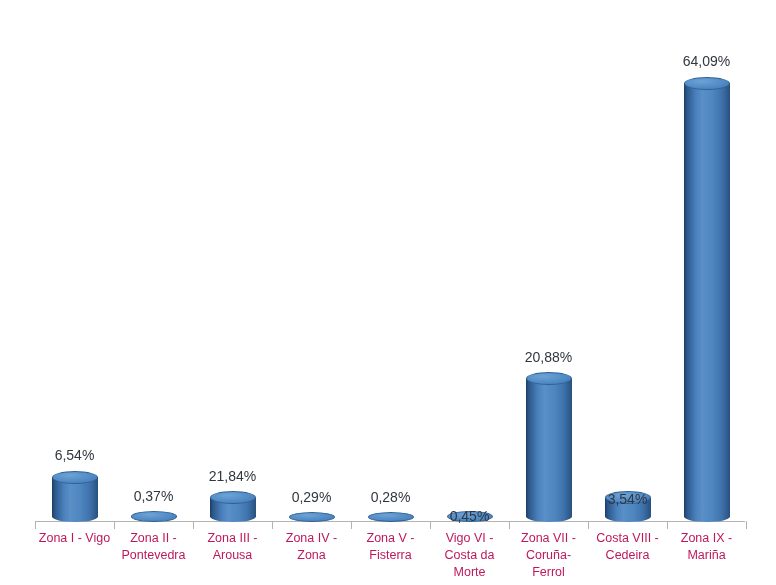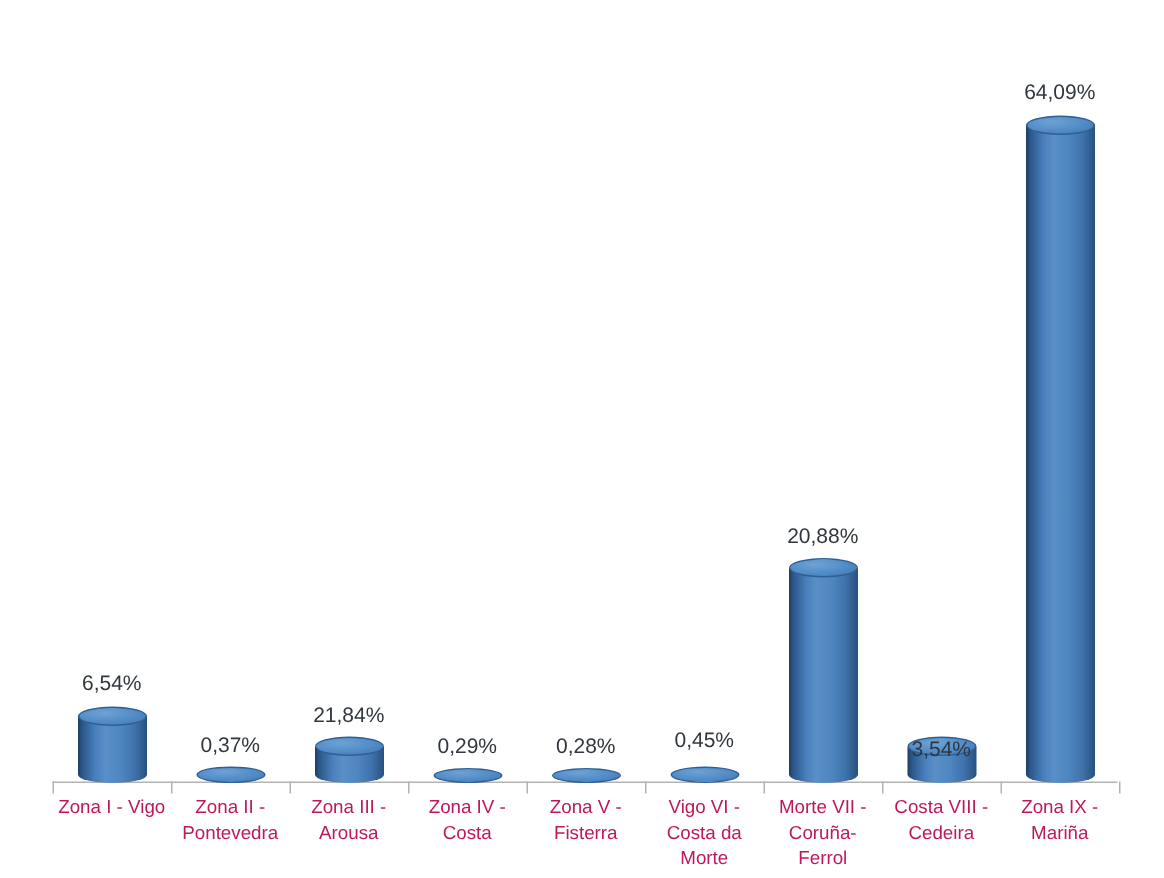--- a/index.html
+++ b/index.html
@@ -196,21 +196,21 @@
           <div class="cyl-top" style="bottom: 432.5px;"></div>
         </div>
       </div>
     </div>
   <div id="labels-layer">
       <div class="data-label" style="left: 35px; top: 447.203px;">6,54%</div>
       <div class="data-label" style="left: 114px; top: 488.466px;">0,37%</div>
       <div class="data-label" style="left: 193px; top: 467.615px;">21,84%</div>
       <div class="data-label" style="left: 272px; top: 489.014px;">0,29%</div>
       <div class="data-label" style="left: 351px; top: 489.082px;">0,28%</div>
-      <div class="data-label" style="left: 430px; top: 485px;">0,45%</div>
+      <div class="data-label" style="left: 430px; top: 508px;">0,45%</div>
       <div class="data-label" style="left: 509px; top: 348.977px;">20,88%</div>
       <div class="data-label" style="left: 588px; top: 467.752px; margin-top: 23px;">3,54%</div>
       <div class="data-label" style="left: 667px; top: 53px;">64,09%</div>
     </div>
   <div id="ticks-layer">
       <div class="axis-tick" style="left: 114px;"></div>
       <div class="axis-tick" style="left: 193px;"></div>
       <div class="axis-tick" style="left: 272px;"></div>
       <div class="axis-tick" style="left: 351px;"></div>
       <div class="axis-tick" style="left: 430px;"></div>
@@ -227,33 +227,33 @@
       <div class="cat-label" style="left: 114px;">
         <div>Zona II -</div>
         <div>Pontevedra</div>
       </div>
       <div class="cat-label" style="left: 193px;">
         <div>Zona III -</div>
         <div>Arousa</div>
       </div>
       <div class="cat-label" style="left: 272px;">
         <div>Zona IV -</div>
-        <div>Costa</div>
+        <div>Zona</div>
       </div>
       <div class="cat-label" style="left: 351px;">
         <div>Zona V -</div>
         <div>Fisterra</div>
       </div>
       <div class="cat-label" style="left: 430px;">
         <div>Vigo VI -</div>
         <div>Costa da</div>
         <div>Morte</div>
       </div>
       <div class="cat-label" style="left: 509px;">
-        <div>Morte VII -</div>
+        <div>Zona VII -</div>
         <div>Coruña-</div>
         <div>Ferrol</div>
       </div>
       <div class="cat-label" style="left: 588px;">
         <div>Costa VIII -</div>
         <div>Cedeira</div>
       </div>
       <div class="cat-label" style="left: 667px;">
         <div>Zona IX -</div>
         <div>Mariña</div>

